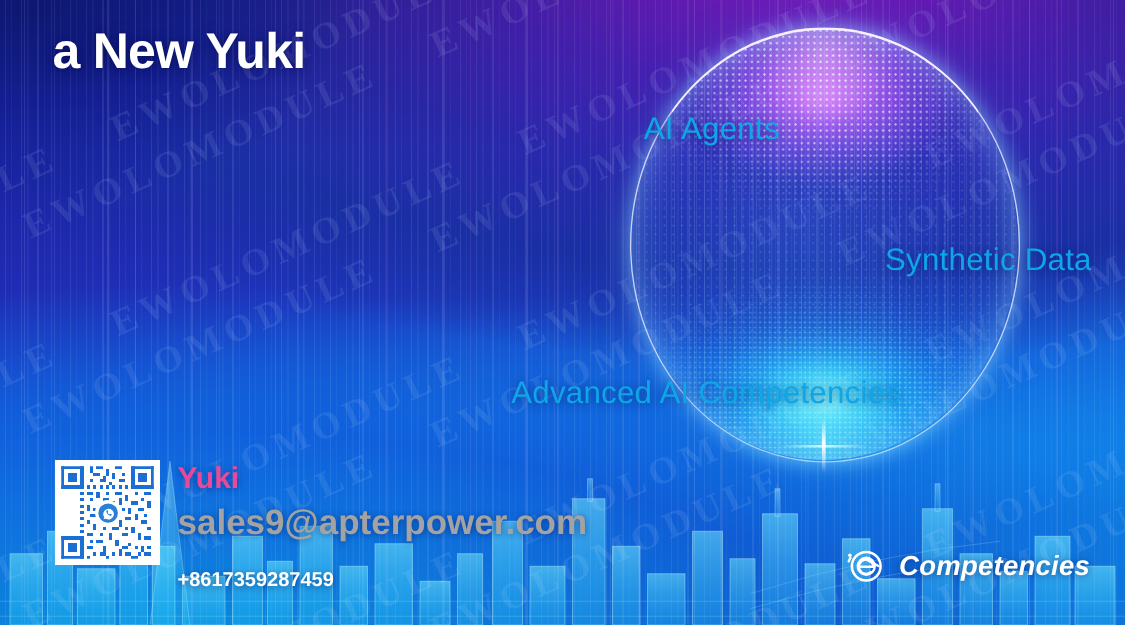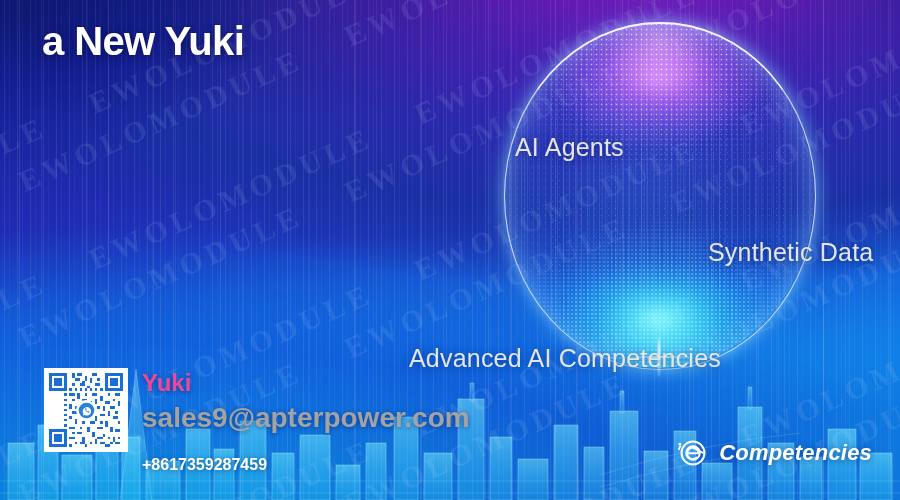--- a/index.html
+++ b/index.html
@@ -181,27 +181,26 @@
     font-size:40px;
     line-height:0.98;
     letter-spacing:-0.6px;
     text-shadow:0 2px 10px rgba(0,10,70,.55), 0 0 2px rgba(0,20,90,.6);
   }
   #headline .ln{display:block;white-space:nowrap;}
 
   
   .sph-label{
     position:absolute;
-    color:#e5e5e5;
+    color:#0ea5e9;
     font-size:25px;
     font-weight:400;
     letter-spacing:.2px;
     text-shadow:0 1px 8px rgba(0,20,90,.55);
     white-space:nowrap;
-    margin-top:44px;
   }
   #label-ai-agents{left:515px;top:89px;}
   #label-synthetic{left:708px;top:194px;}
   #label-competencies{left:409px;top:300px;}
 
   
   #contact{
     position:absolute;left:44px;top:368px;
     display:flex;align-items:flex-start;gap:14px;
   }

